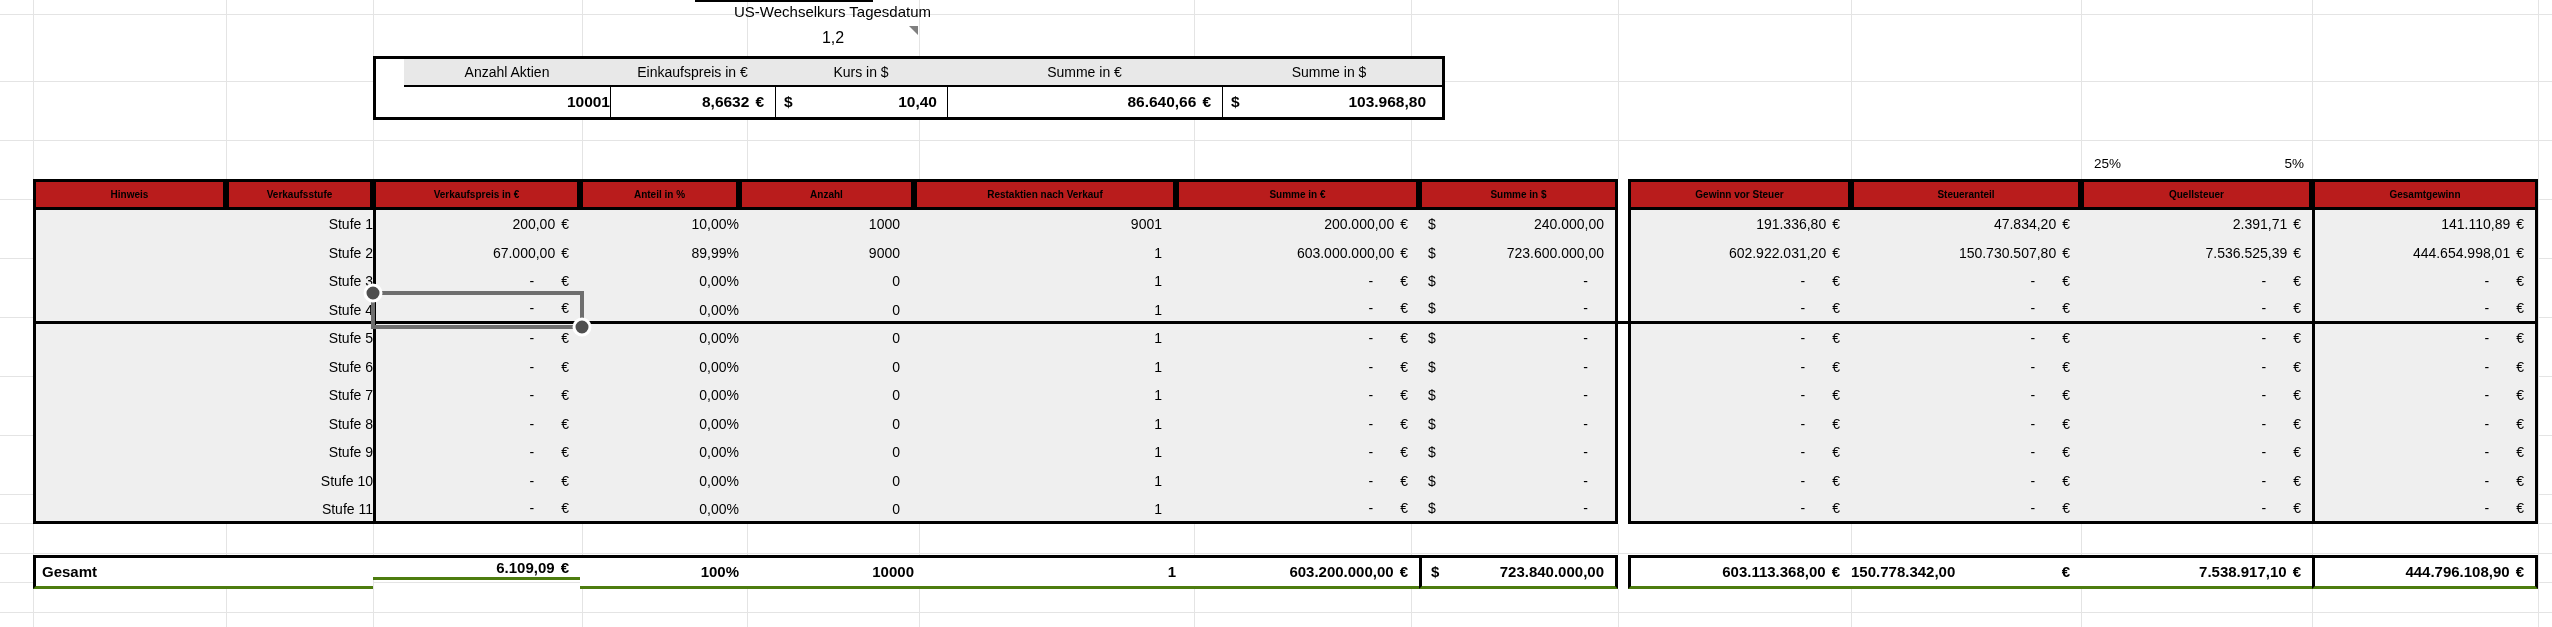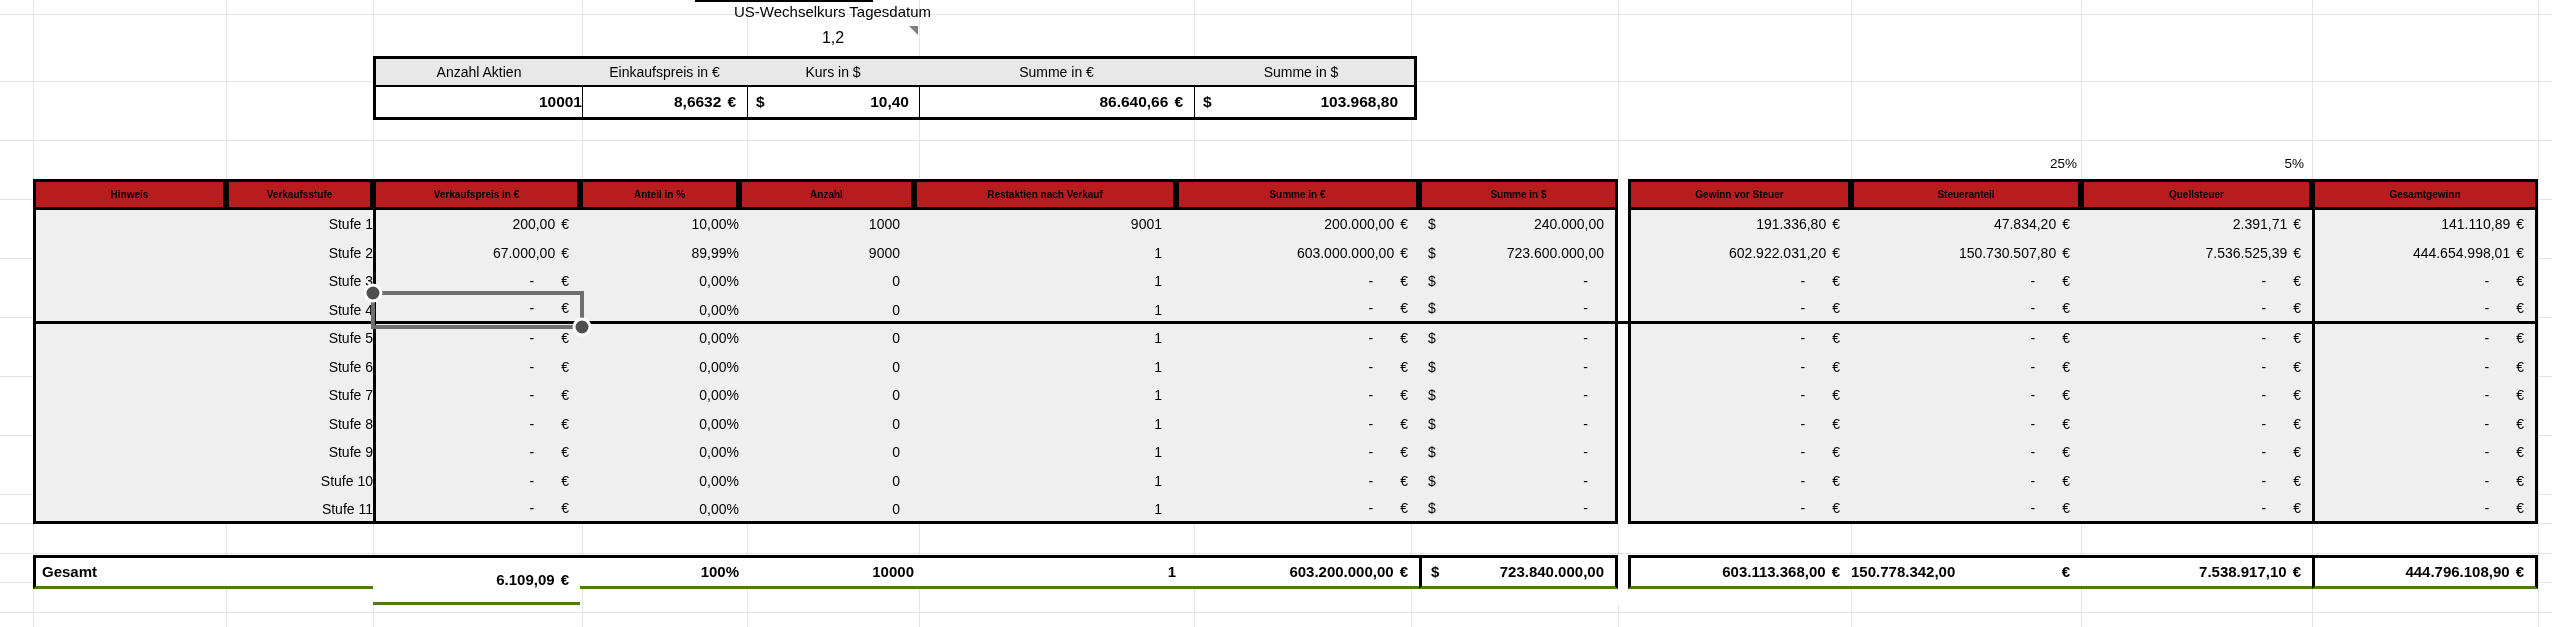--- a/index.html
+++ b/index.html
@@ -5,21 +5,21 @@
   html,body{margin:0;padding:0;width:2552px;height:627px;background:#fff;overflow:hidden;
     font-family:"Liberation Sans",sans-serif;color:#000;}
   #sheet{position:absolute;inset:0;width:2552px;height:627px;}
   
   #hgrid{position:absolute;inset:0;z-index:0;
     background:repeating-linear-gradient(to bottom,transparent 0,transparent 28.5px,#e4e4e4 28.5px,#e4e4e4 29.5px);
     background-position:0 23px;}
   .vline{position:absolute;top:0;width:1px;height:627px;background:#e4e4e4;z-index:0;}
   .abs{position:absolute;z-index:2;}
   
-  #purchase{left:373px;top:56px;width:1038px;border:3px solid #000;background:#fff;}
+  #purchase{left:373px;top:56px;width:1038px;border:3px solid #000;background:#fff;padding-left:28px;}
   #purchase .phead{display:grid;grid-template-columns:206px 165px 172px 275px 214px;
     background:#e8e8e8;border-bottom:2px solid #000;}
   #purchase .phead div{height:26px;line-height:26px;text-align:center;font-size:14px;}
   #purchase .pval{display:grid;grid-template-columns:206px 165px 172px 275px 214px;}
   #purchase .pval > div{height:30px;line-height:30px;font-size:15.5px;font-weight:bold;}
   #purchase .pval > div + div{border-left:1.5px solid #000;}
   .center{text-align:right;}
   .acct{display:flex;justify-content:space-between;padding:0 10px 0 8px;}
   
   #main{left:33px;top:179px;display:grid;z-index:2;
@@ -43,21 +43,21 @@
     grid-template-columns:340px 207px 159px 175px 262px 243px 199px 10px 223px 230px 231px 226px;}
   #totals .tcell{box-sizing:border-box;background:#fff;height:34px;line-height:28px;
     font-size:15px;font-weight:bold;border-top:3px solid #000;border-bottom:3px solid #4d7c0f;}
   #totals .tgap{background:#fff;}
   #title-line{left:695px;top:0;width:178px;height:2px;background:#000;}
   #title{left:640px;top:3px;width:385px;text-align:center;font-size:15px;}
   #rate{left:747px;top:29px;width:172px;text-align:center;font-size:16px;}
   #comment-tri{left:909px;top:26px;width:0;height:0;
     border-top:9px solid #7f7f7f;border-left:9px solid transparent;}
   .pct{top:156px;text-align:right;font-size:13.5px;height:20px;}
-  #pct25{left:1807px;width:222px;padding-left:48px;}
+  #pct25{left:1851px;width:222px;padding-left:48px;}
   #pct5{left:2081px;width:223px;}
   #shape-overlay{position:absolute;inset:0;z-index:6;pointer-events:none;}
 </style>
 </head>
 <body>
 
 <div id="sheet">
   <div id="hgrid"></div>
 
   <div id="title-line" class="abs"></div>
@@ -482,21 +482,21 @@
         <span>€</span>
       </div>
       <div class="cell euro dash bl3 br3 lastrow">
         <span class="num">-</span>
         <span>€</span>
       </div>
     </div>
 
   <div id="totals" class="abs">
       <div class="tcell bl3" style="padding-left: 6px;">Gesamt</div>
-      <div class="euro tcell" style="height: 50px; line-height: 28px;">
+      <div class="euro tcell" style="height: 25px; line-height: 28px;">
         <span class="num">6.109,09</span>
         <span>€</span>
       </div>
       <div class="tcell center">100%</div>
       <div class="tcell center">10000</div>
       <div class="tcell center">1</div>
       <div class="euro tcell" style="height: 34px; line-height: 28px;">
         <span class="num">603.200.000,00</span>
         <span>€</span>
       </div>

